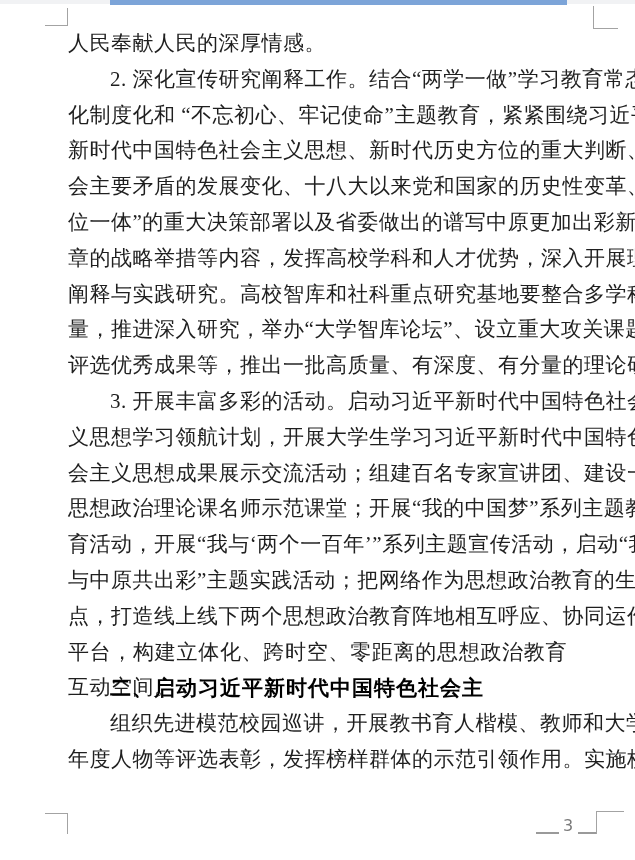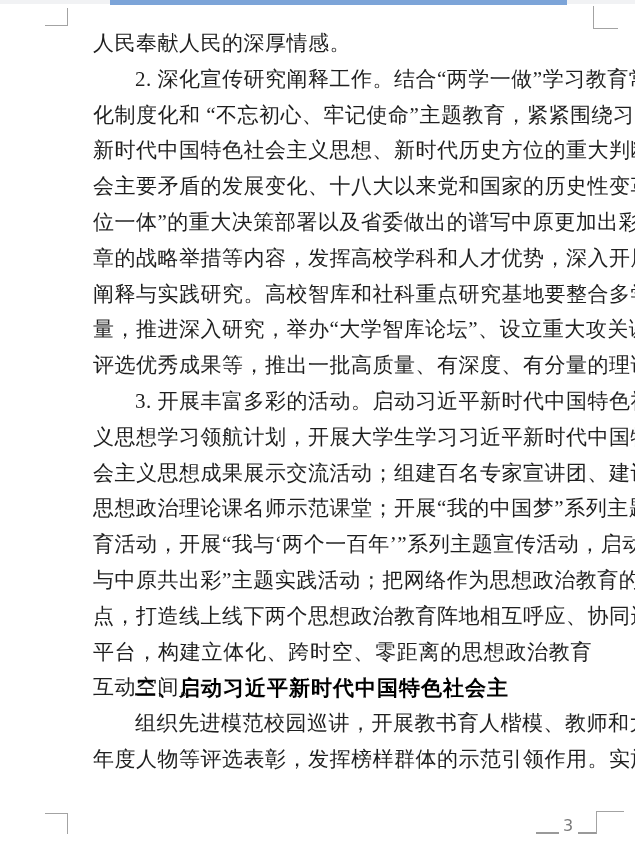--- a/index.html
+++ b/index.html
@@ -25,21 +25,20 @@
   .mark-bl{left:45px;top:813px;width:22px;height:20px;
     border-right:1.5px solid #a3a3a3;border-top:1.5px solid #a3a3a3;}
   .mark-br{left:596px;top:811px;width:27px;height:22px;
     border-left:1.5px solid #a3a3a3;border-top:1.5px solid #a3a3a3;}
 
   
   .doc-body{
     position:absolute;left:68px;top:26px;width:499px;
     color:#1f1f1f;
     font-size:21px;
-    margin-left:25px;
   }
   .line{
     display:block;
     height:35.8px;line-height:35.8px;
     text-align:justify;text-align-last:justify;
     text-justify:inter-character;
     white-space:nowrap;
     letter-spacing:0.5px;
   }
   .line.jend{text-align-last:left;white-space:normal;}

